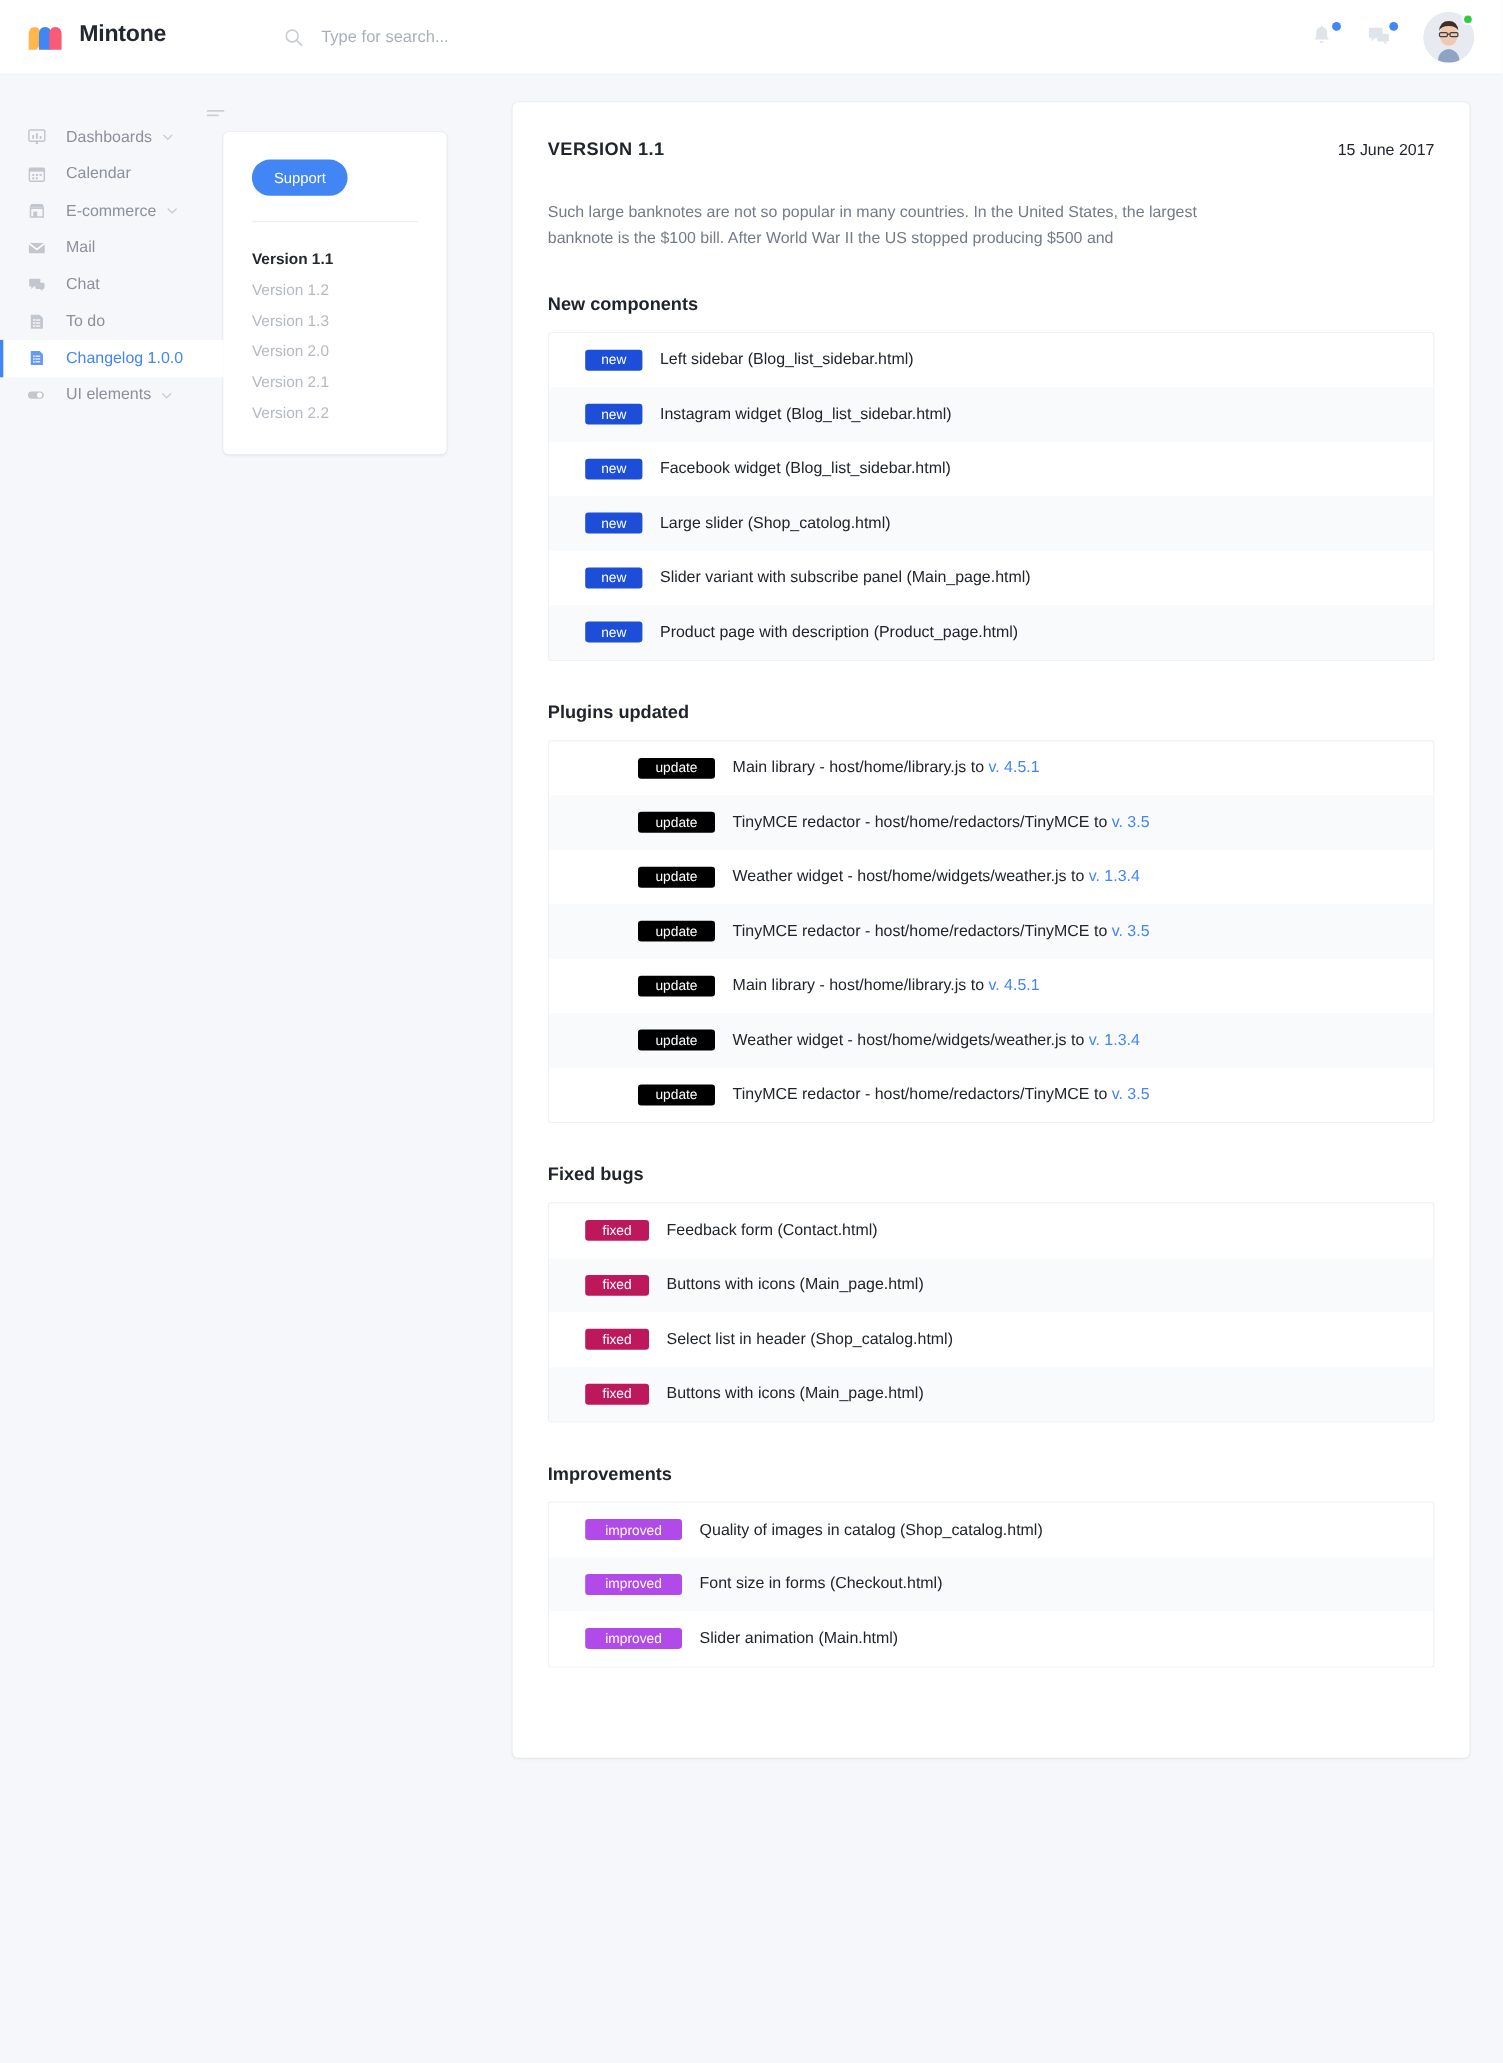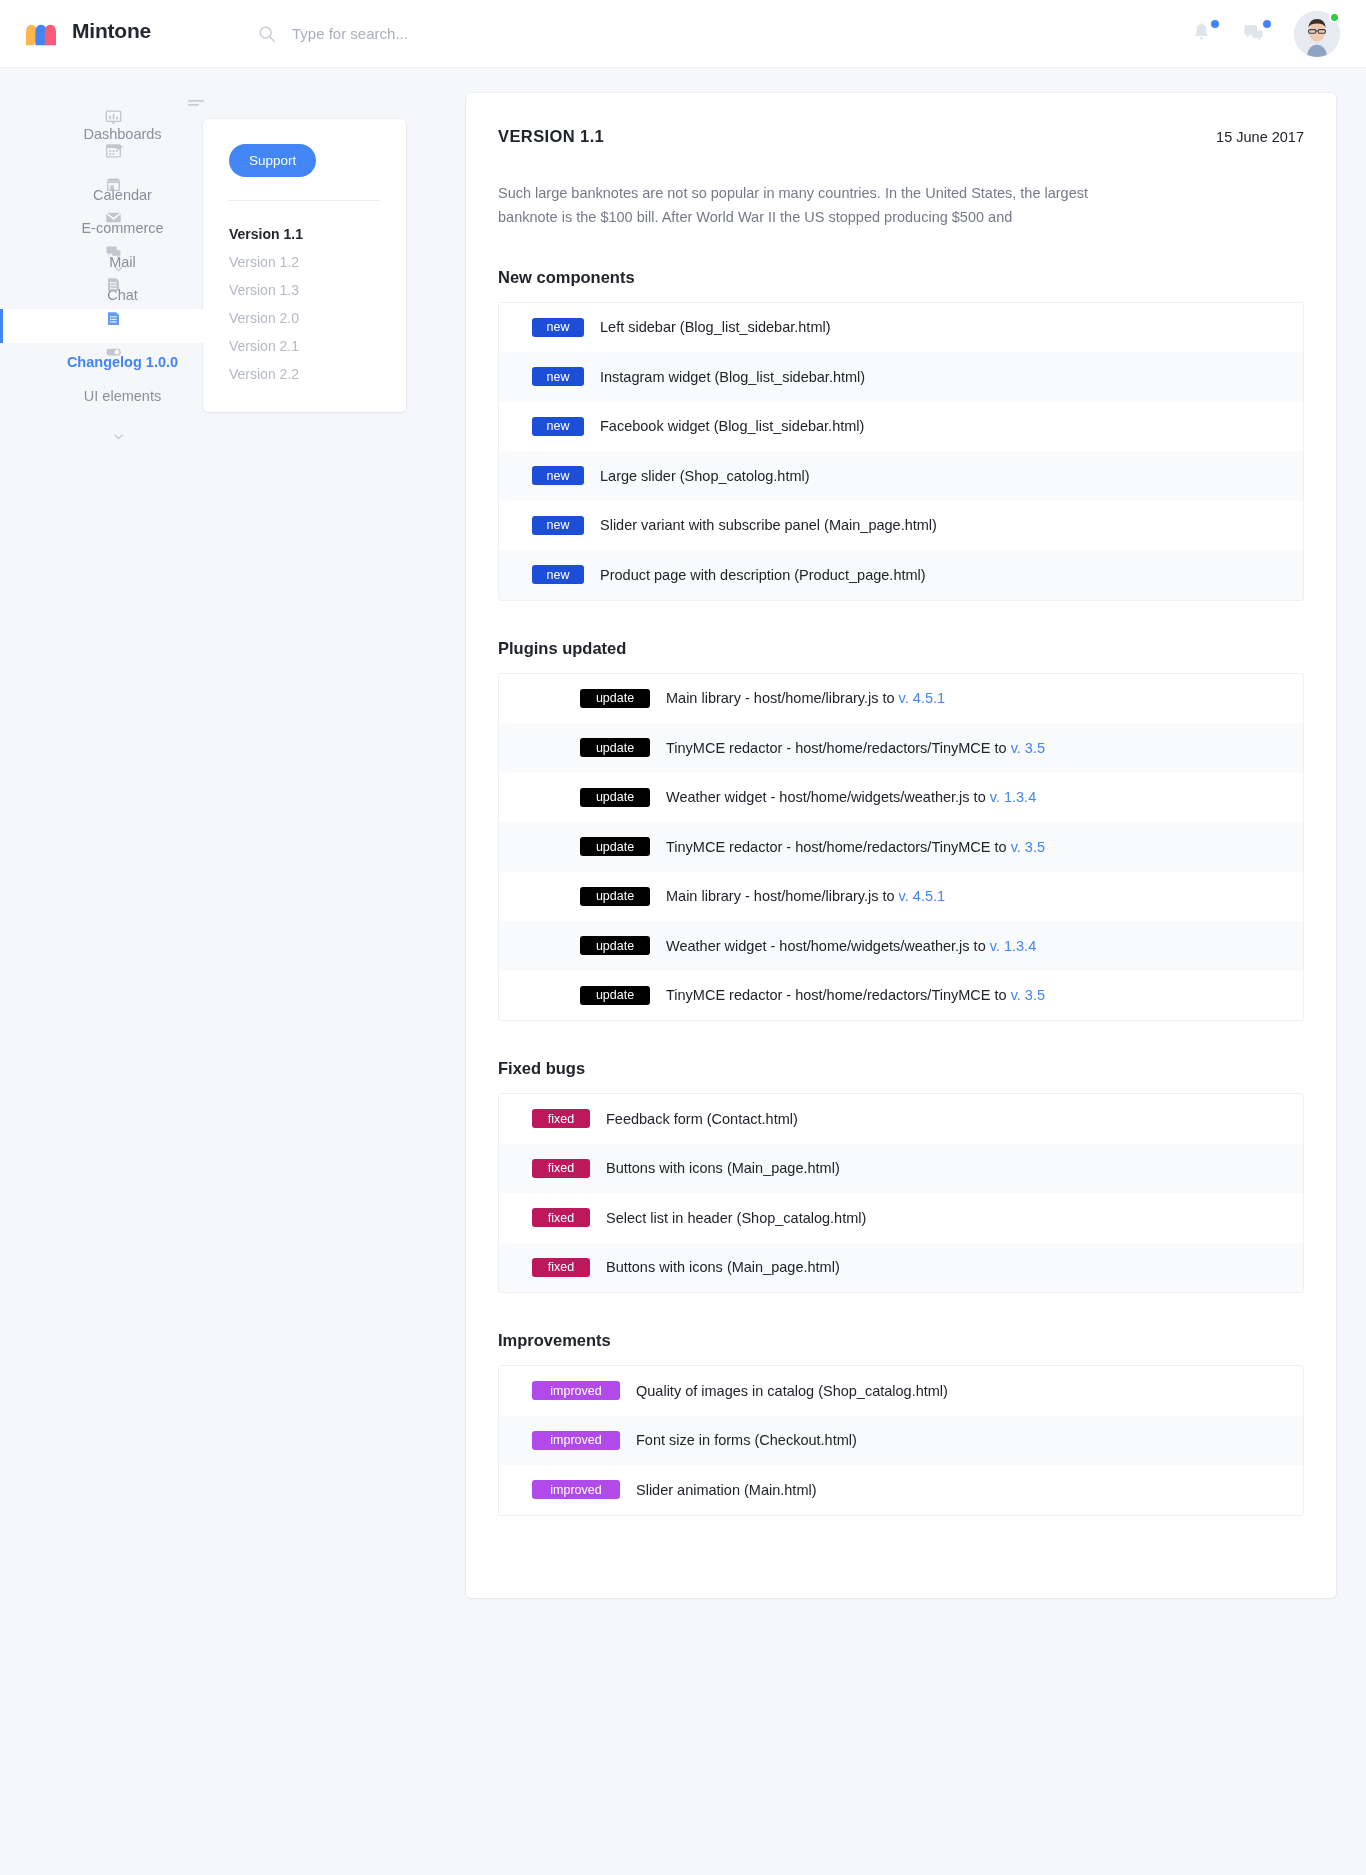--- a/index.html
+++ b/index.html
@@ -66,37 +66,37 @@
     width: 203px; flex: 0 0 203px;
     padding-top: 40px; position: relative;
   }
   .nav-item {
     display: flex; align-items: center;
     height: 34px; padding-left: 24px;
     margin-bottom: 0px; cursor: pointer;
     position: relative;
     color: #8a909d; font-size: 14.5px;
   }
-  .nav-item + .nav-item { margin-top: 0; gap: 27px; }
-  .nav-list .nav-item { height: 33.5px; flex-direction: column; }
+  .nav-item + .nav-item { margin-top: 0; }
+  .nav-list .nav-item { height: 33.5px; }
   .nav-icon {
     width: 18px; height: 18px; flex: 0 0 18px;
     display: inline-flex; align-items: center; justify-content: center;
     opacity: .82;
   }
   .nav-label { margin-left: 18px; white-space: nowrap; }
   .nav-caret { margin-left: 9px; opacity: .7; display: inline-flex; }
   .nav-item.active {
     background: #ffffff; color: #4285f4;
   }
   .nav-item.active::before {
     content: ""; position: absolute; left: 0; top: 0; bottom: 0;
     width: 3px; background: #4285f4;
   }
-  .nav-item.active .nav-label { font-weight: bold; }
+  .nav-item.active .nav-label { font-weight: normal; }
 
   
   .midcol { flex: 0 0 240px; padding-top: 25px; }
   .collapse-btn {
     width: 22px; height: 22px; margin-left: -18px; margin-bottom: 14px;
     cursor: pointer; opacity: .45;
   }
   .versions-card {
     background: #fff; border-radius: 5px;
     box-shadow: 0 1px 3px rgba(40,50,70,.06), 0 0 0 1px rgba(40,50,70,.03);

